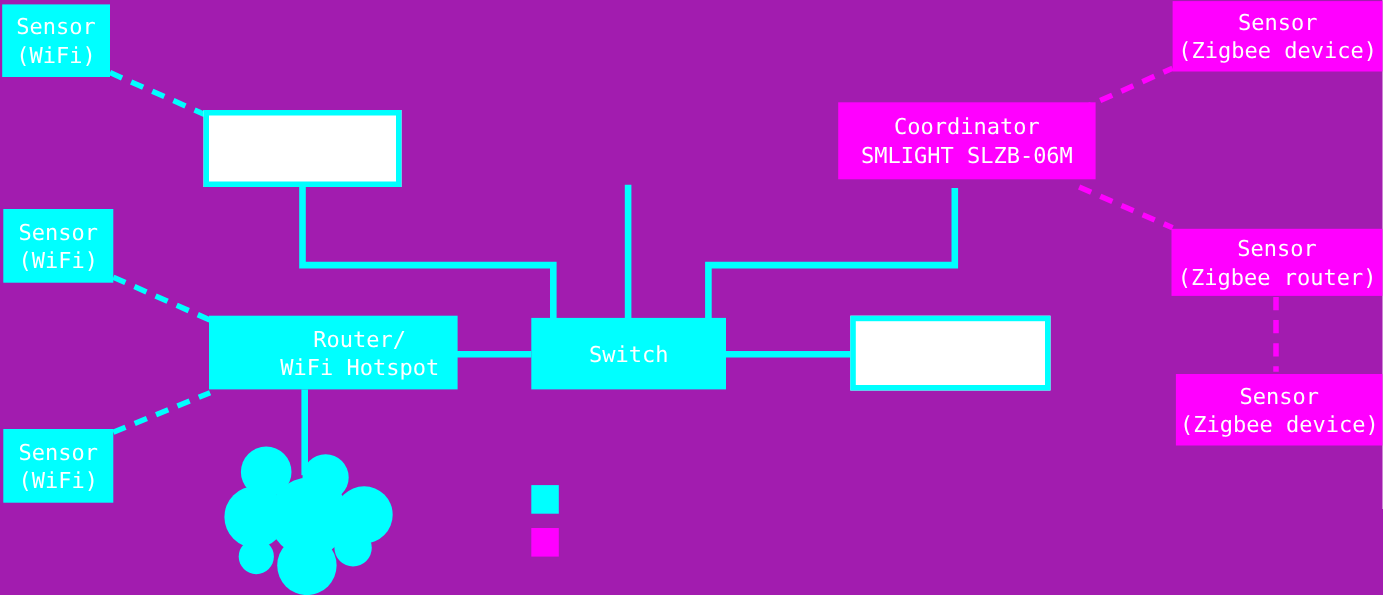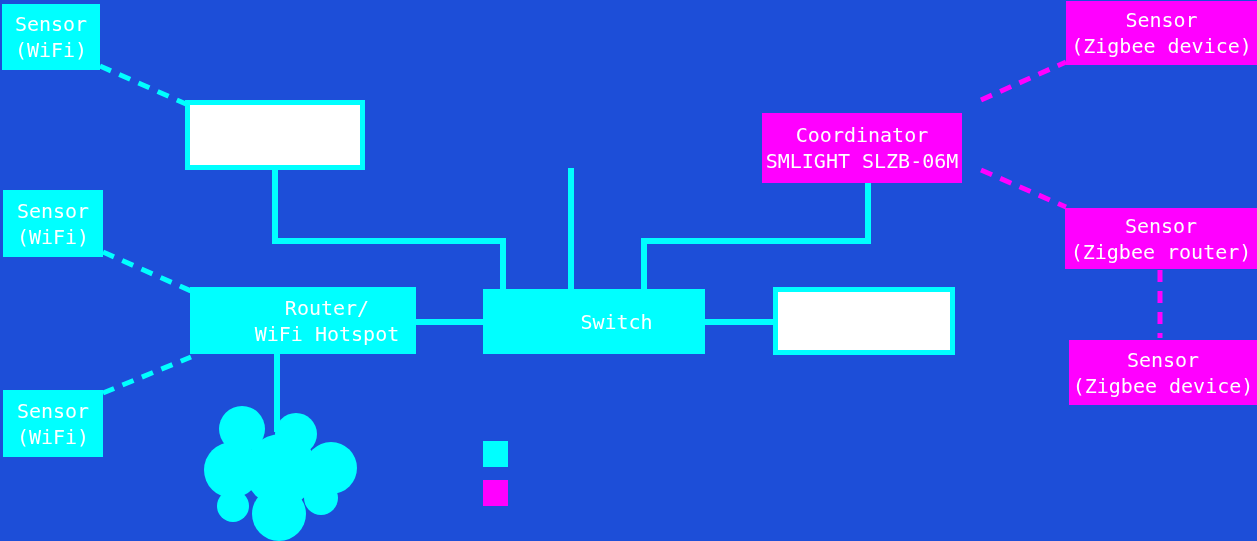--- a/index.html
+++ b/index.html
@@ -1,35 +1,35 @@
 <!DOCTYPE html>
 <html><head>
 <meta charset="utf-8">
 <style>
   html,body{margin:0;padding:0;background:#ffffff;}
   .stage{
-    position:relative;width:1257px;height:541px;overflow:hidden;background:#1d4ed8;
+    position:relative;width:1257px;height:541px;overflow:hidden;background:#a21caf;
     font-family:"DejaVu Sans Mono","Liberation Mono",monospace;
   }
   .edges{position:absolute;left:0;top:0;z-index:0;}
   .node{
     position:absolute;z-index:2;display:flex;align-items:center;justify-content:center;
     text-align:center;color:#ffffff;font-size:20px;line-height:26px;white-space:pre-line;
   }
   .cyan-fill{background:#00ffff;}
   .magenta-fill{background:#ff00ff;}
   .outline-box{background:#ffffff;border:5px solid #00ffff;box-sizing:border-box;}
   .n-sensor-wifi-1{left:2px;top:4px;width:98px;height:66px;}
   .n-sensor-wifi-2{left:3px;top:190px;width:100px;height:67px;}
   .n-sensor-wifi-3{left:3px;top:390px;width:100px;height:67px;}
   .n-blank-top{left:185px;top:100px;width:180px;height:70px;}
   .n-router{left:190px;top:287px;width:178px;height:67px;padding-left:48px;}
-  .n-switch{left:483px;top:289px;width:177px;height:65px;padding-left:45px;}
+  .n-switch{left:483px;top:289px;width:177px;height:65px;}
   .n-blank-right{left:773px;top:287px;width:182px;height:68px;}
-  .n-coordinator{left:762px;top:113px;width:200px;height:70px;}
+  .n-coordinator{left:762px;top:93px;width:234px;height:70px;}
   .n-zigbee-dev-1{left:1066px;top:1px;width:191px;height:64px;}
   .n-zigbee-router{left:1065px;top:208px;width:192px;height:61px;}
   .n-zigbee-dev-2{left:1069px;top:340px;width:188px;height:65px;}
   .n-internet-label{left:205px;top:464px;width:160px;height:28px;background:transparent;z-index:3;}
   .legend-swatch{position:absolute;z-index:2;width:25px;height:26px;}
   .legend-wifi{left:483px;top:441px;background:#00ffff;}
   .legend-zigbee{left:483px;top:480px;background:#ff00ff;}
 </style>
 </head>
 <body>

